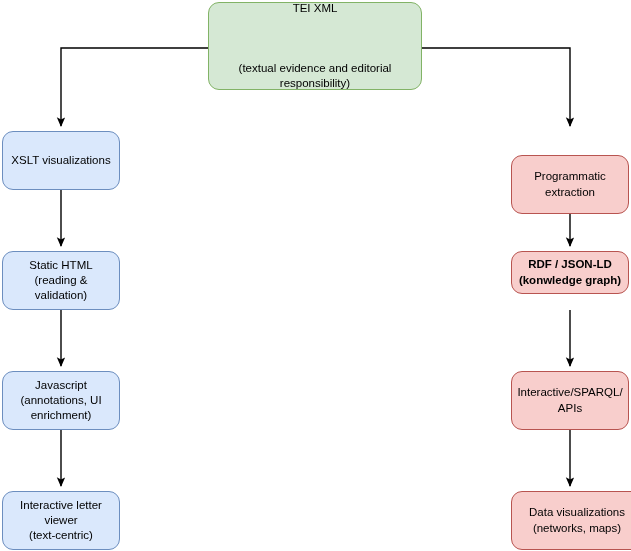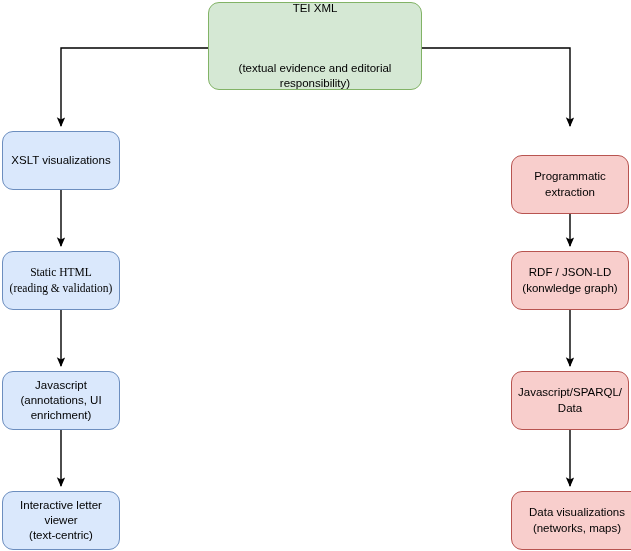--- a/index.html
+++ b/index.html
@@ -94,46 +94,46 @@
       <span class="title-line">TEI XML</span>
       <span class="gap-line"></span>
       <span class="title-line">(textual evidence and editorial responsibility)</span>
     </div>
   </div>
 
   <div class="node blue" style="left:2px; top:131px; width:118px; height:59px;">
     <span>XSLT visualizations</span>
   </div>
 
-  <div class="node blue" style="left:2px; top:251px; width:118px; height:59px;font-family:Liberation Serif, serif;">
+  <div class="node blue" style="left:2px; top:251px; width:118px; height:59px;">
     <span>Static HTML
 (reading &amp; validation)</span>
   </div>
 
   <div class="node blue" style="left:2px; top:491px; width:118px; height:59px;">
     <span>Interactive letter viewer
 (text-centric)</span>
   </div>
 
   <div class="node blue" style="left:2px; top:371px; width:118px; height:59px;">
     <span>Javascript
 (annotations, UI enrichment)</span>
   </div>
 
   <div class="node red" style="left:511px; top:131px; width:118px; height:59px;margin-top:24px;">
     <span>Programmatic extraction</span>
   </div>
 
-  <div class="node red" style="left:511px; top:251px; width:118px; height:59px;">
+  <div class="node red" style="left:511px; top:251px; width:118px; height:43px;font-weight:bold;">
     <span>RDF / JSON-LD
 (konwledge graph)</span>
   </div>
 
   <div class="node red" style="left:511px; top:371px; width:118px; height:59px;">
-    <span>Javascript/SPARQL/ Data</span>
+    <span>Interactive/SPARQL/ APIs</span>
   </div>
 
   <div class="node red" style="left:511px; top:491px; width:132px; height:59px;">
     <span>Data visualizations
 (networks, maps)</span>
   </div>
 
 </div>
 
 </body></html>

